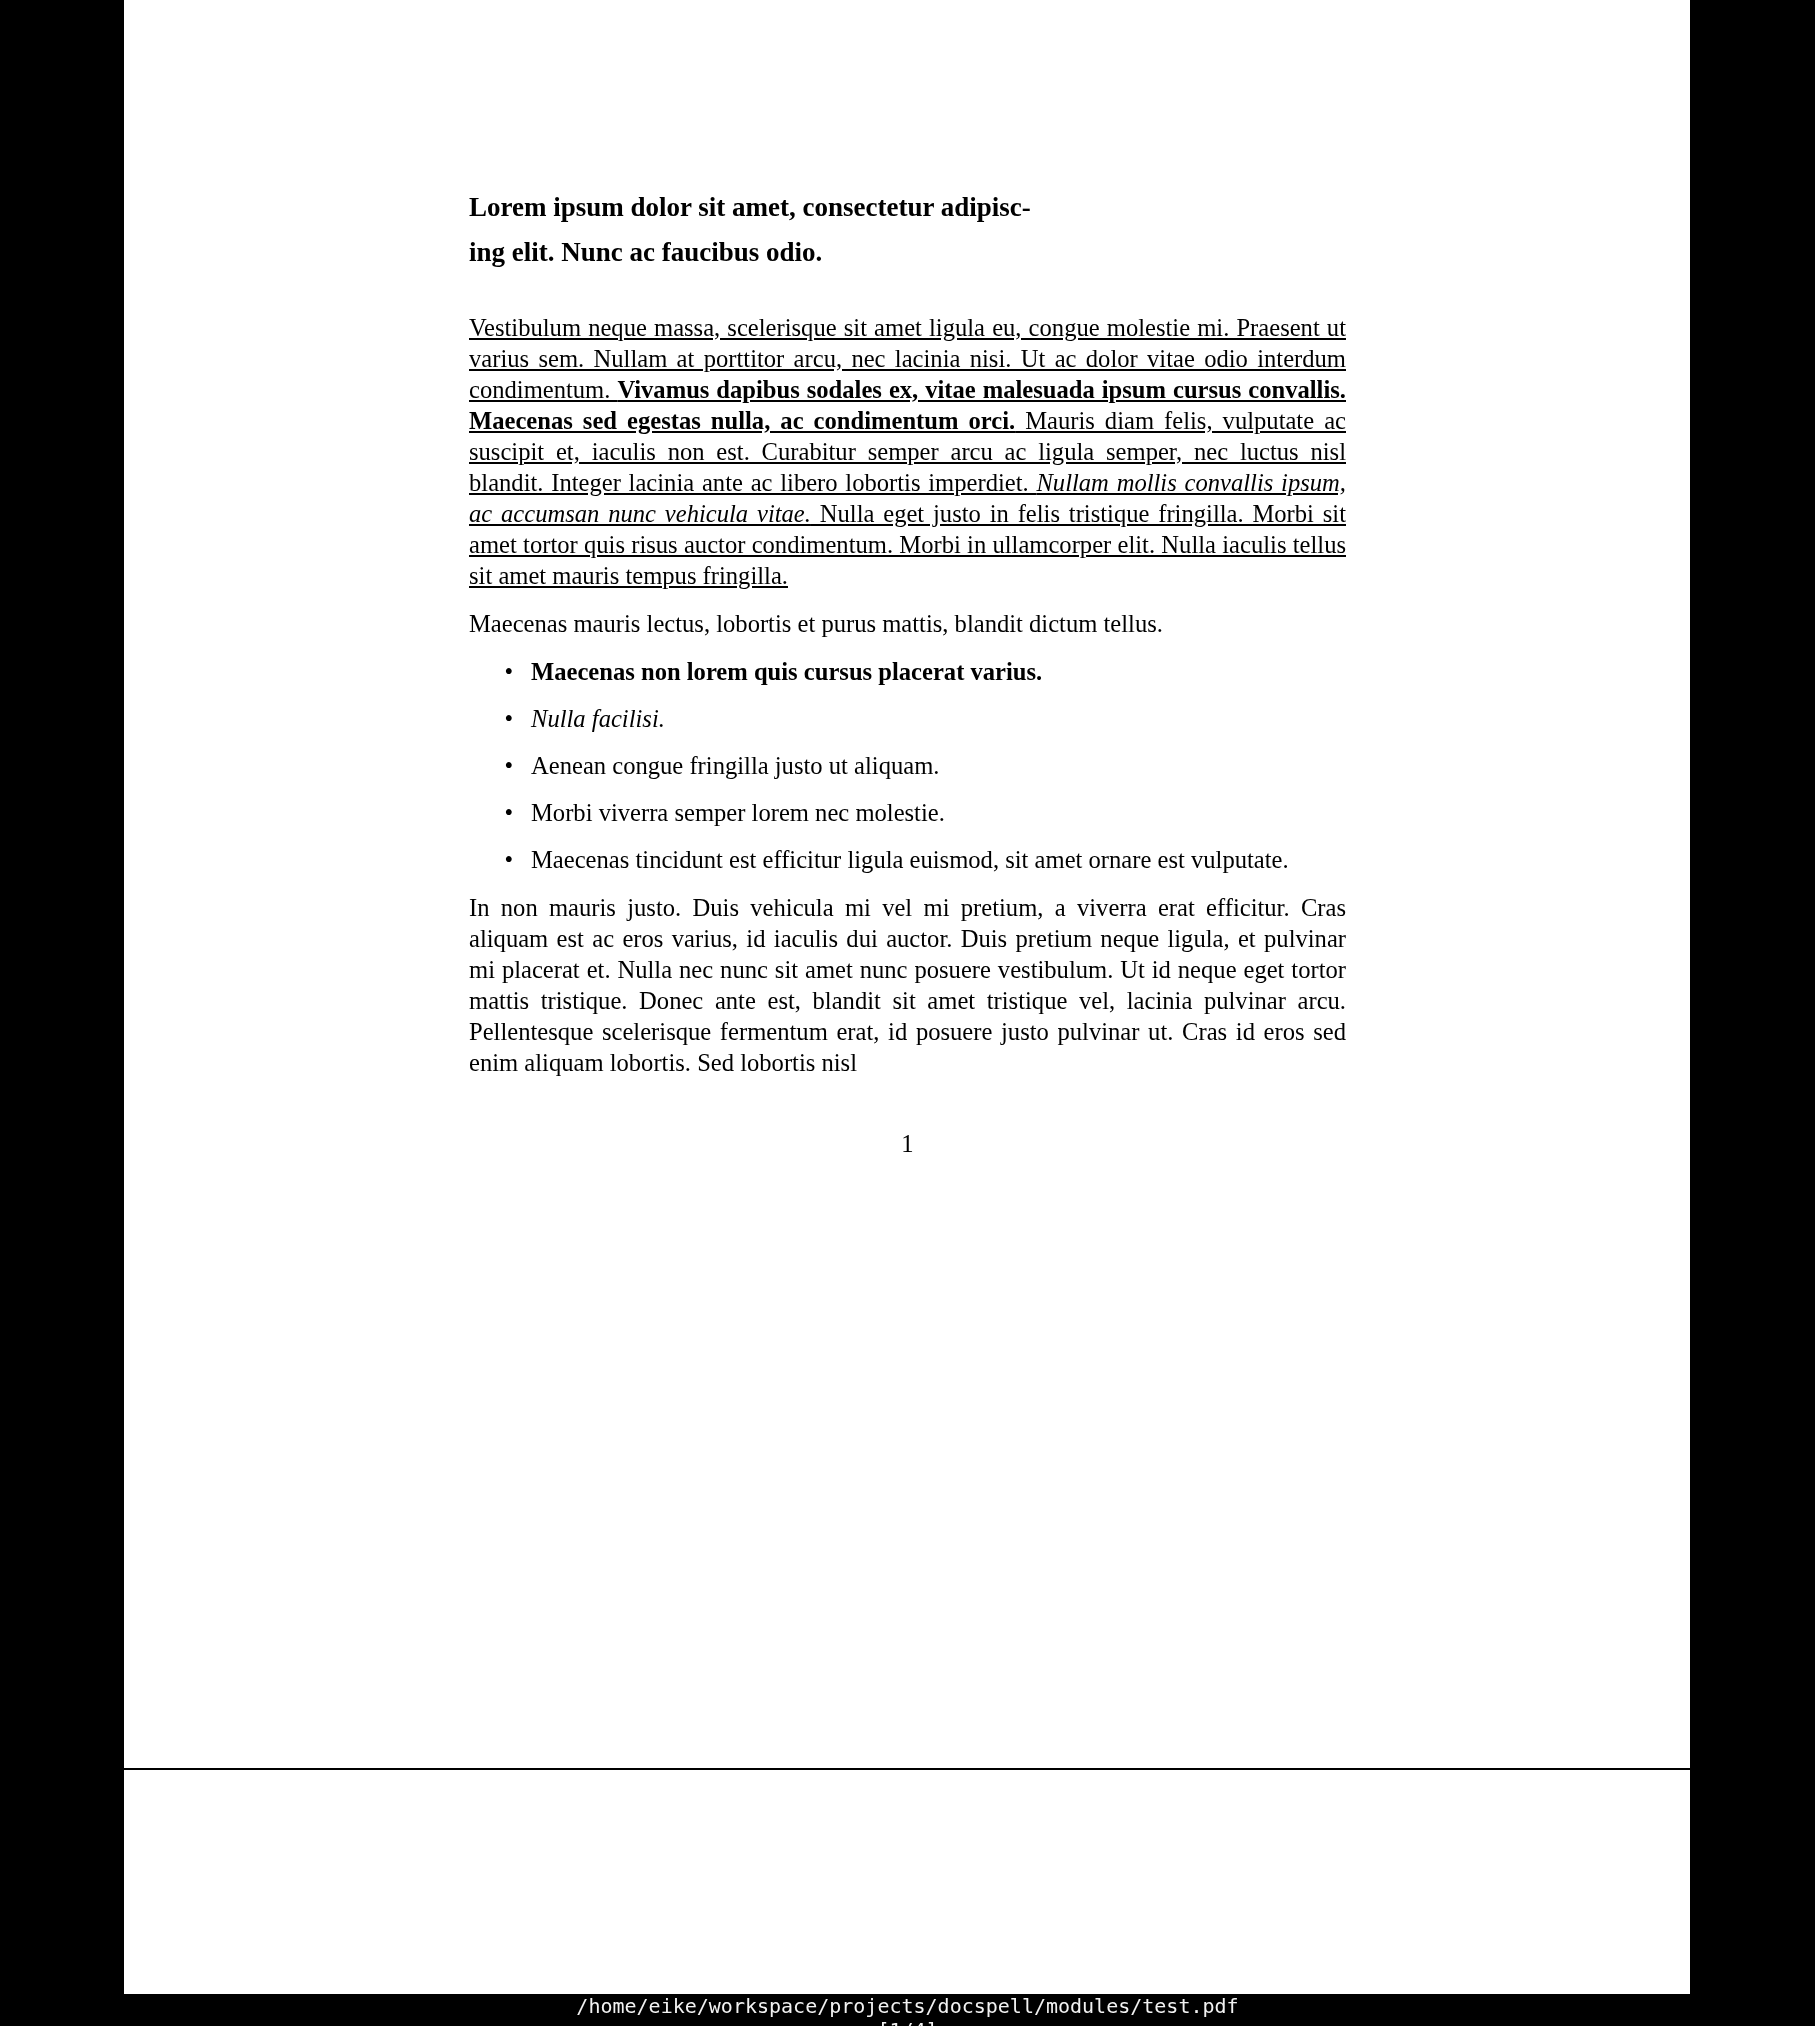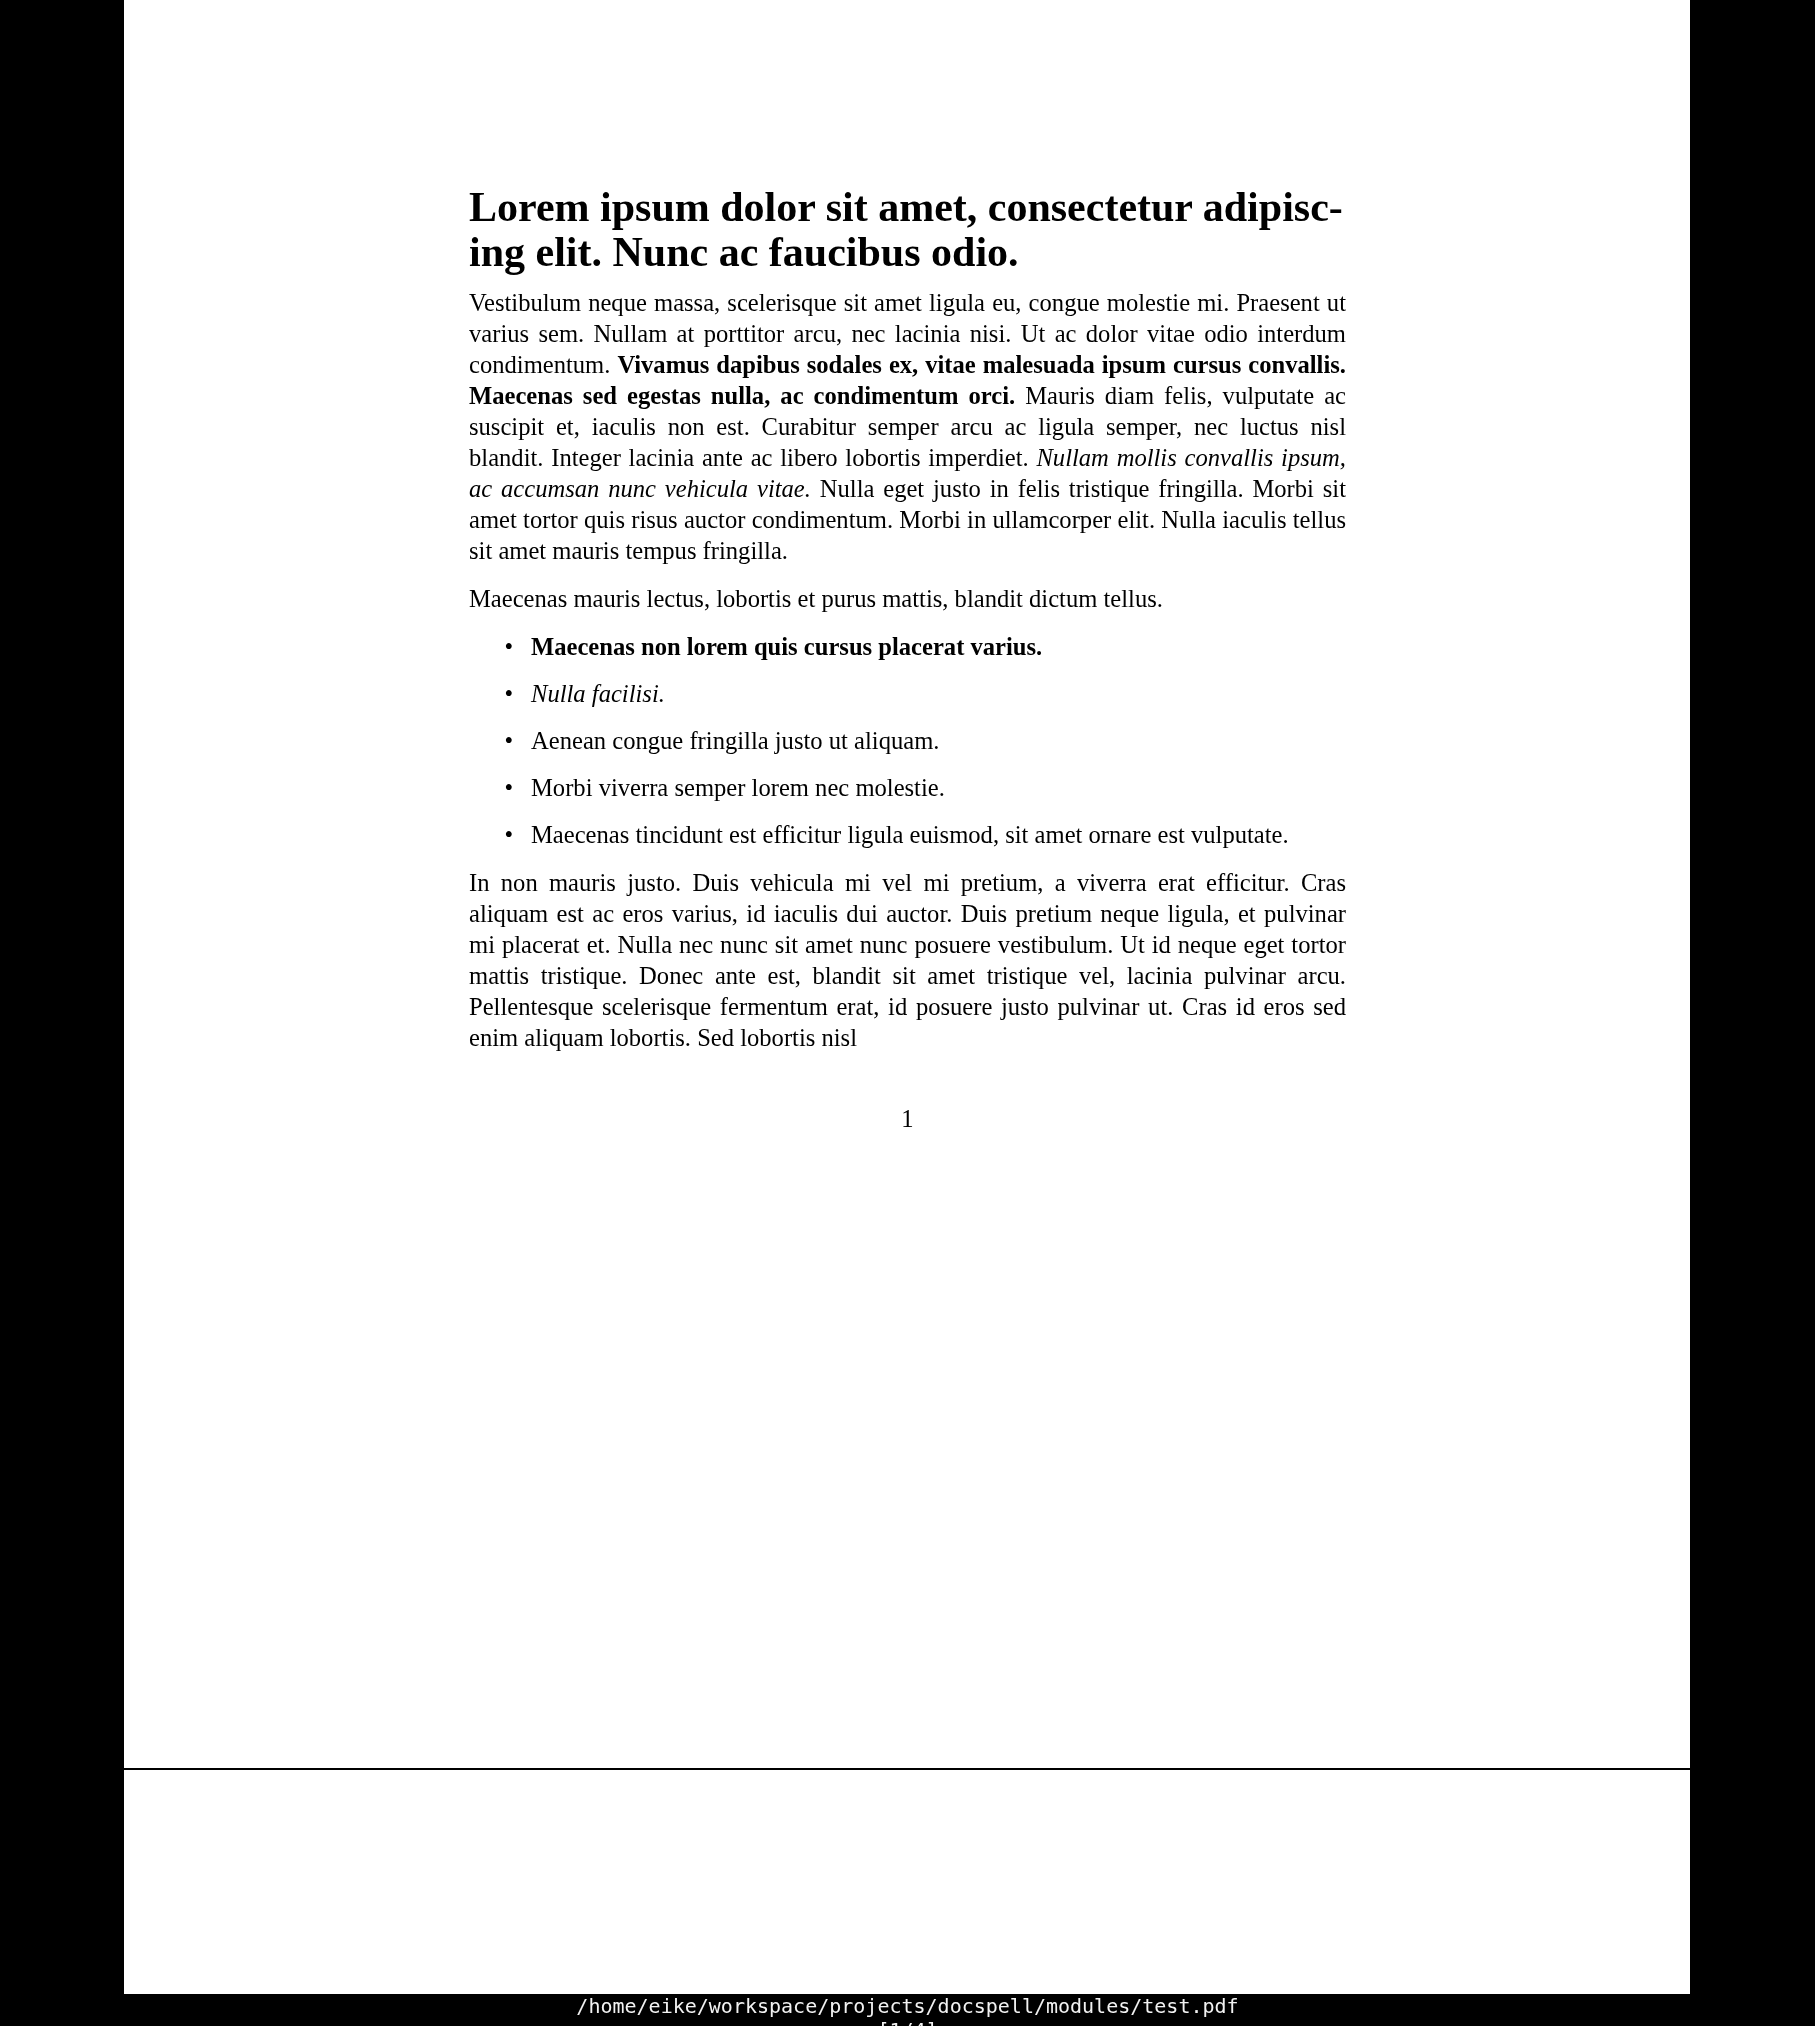--- a/index.html
+++ b/index.html
@@ -23,31 +23,31 @@
   .page-1 { top:0; height:1768px; padding:0 344px 0 345px; }
   .page-2 { top:1770px; height:224px; }
   .doc-title {
     padding-top:144px;
     font-size:44px; line-height:1.2;
     text-align:center;
     font-weight:normal;
   }
   .section-heading {
     margin-top:185px;
-    font-size:42px; line-height:45px;
+    font-size:27px; line-height:45px;
     font-weight:bold;
     white-space:pre-line;
     text-align:left;
   }
   .body-par {
     margin:17px 0 0 0;
     font-size:24.6px; line-height:31px;
     text-align:justify;
   }
-  .first-par { margin-top:12px; }
+  .first-par { margin-top:37px;text-decoration:underline; }
   .bullet-list {
     margin:17px 0 0 0; padding:0 0 0 62px;
     list-style:none;
   }
   .bullet-list li {
     position:relative;
     font-size:24.6px; line-height:31px;
     text-align:justify;
     margin:0 0 16px 0;
   }

